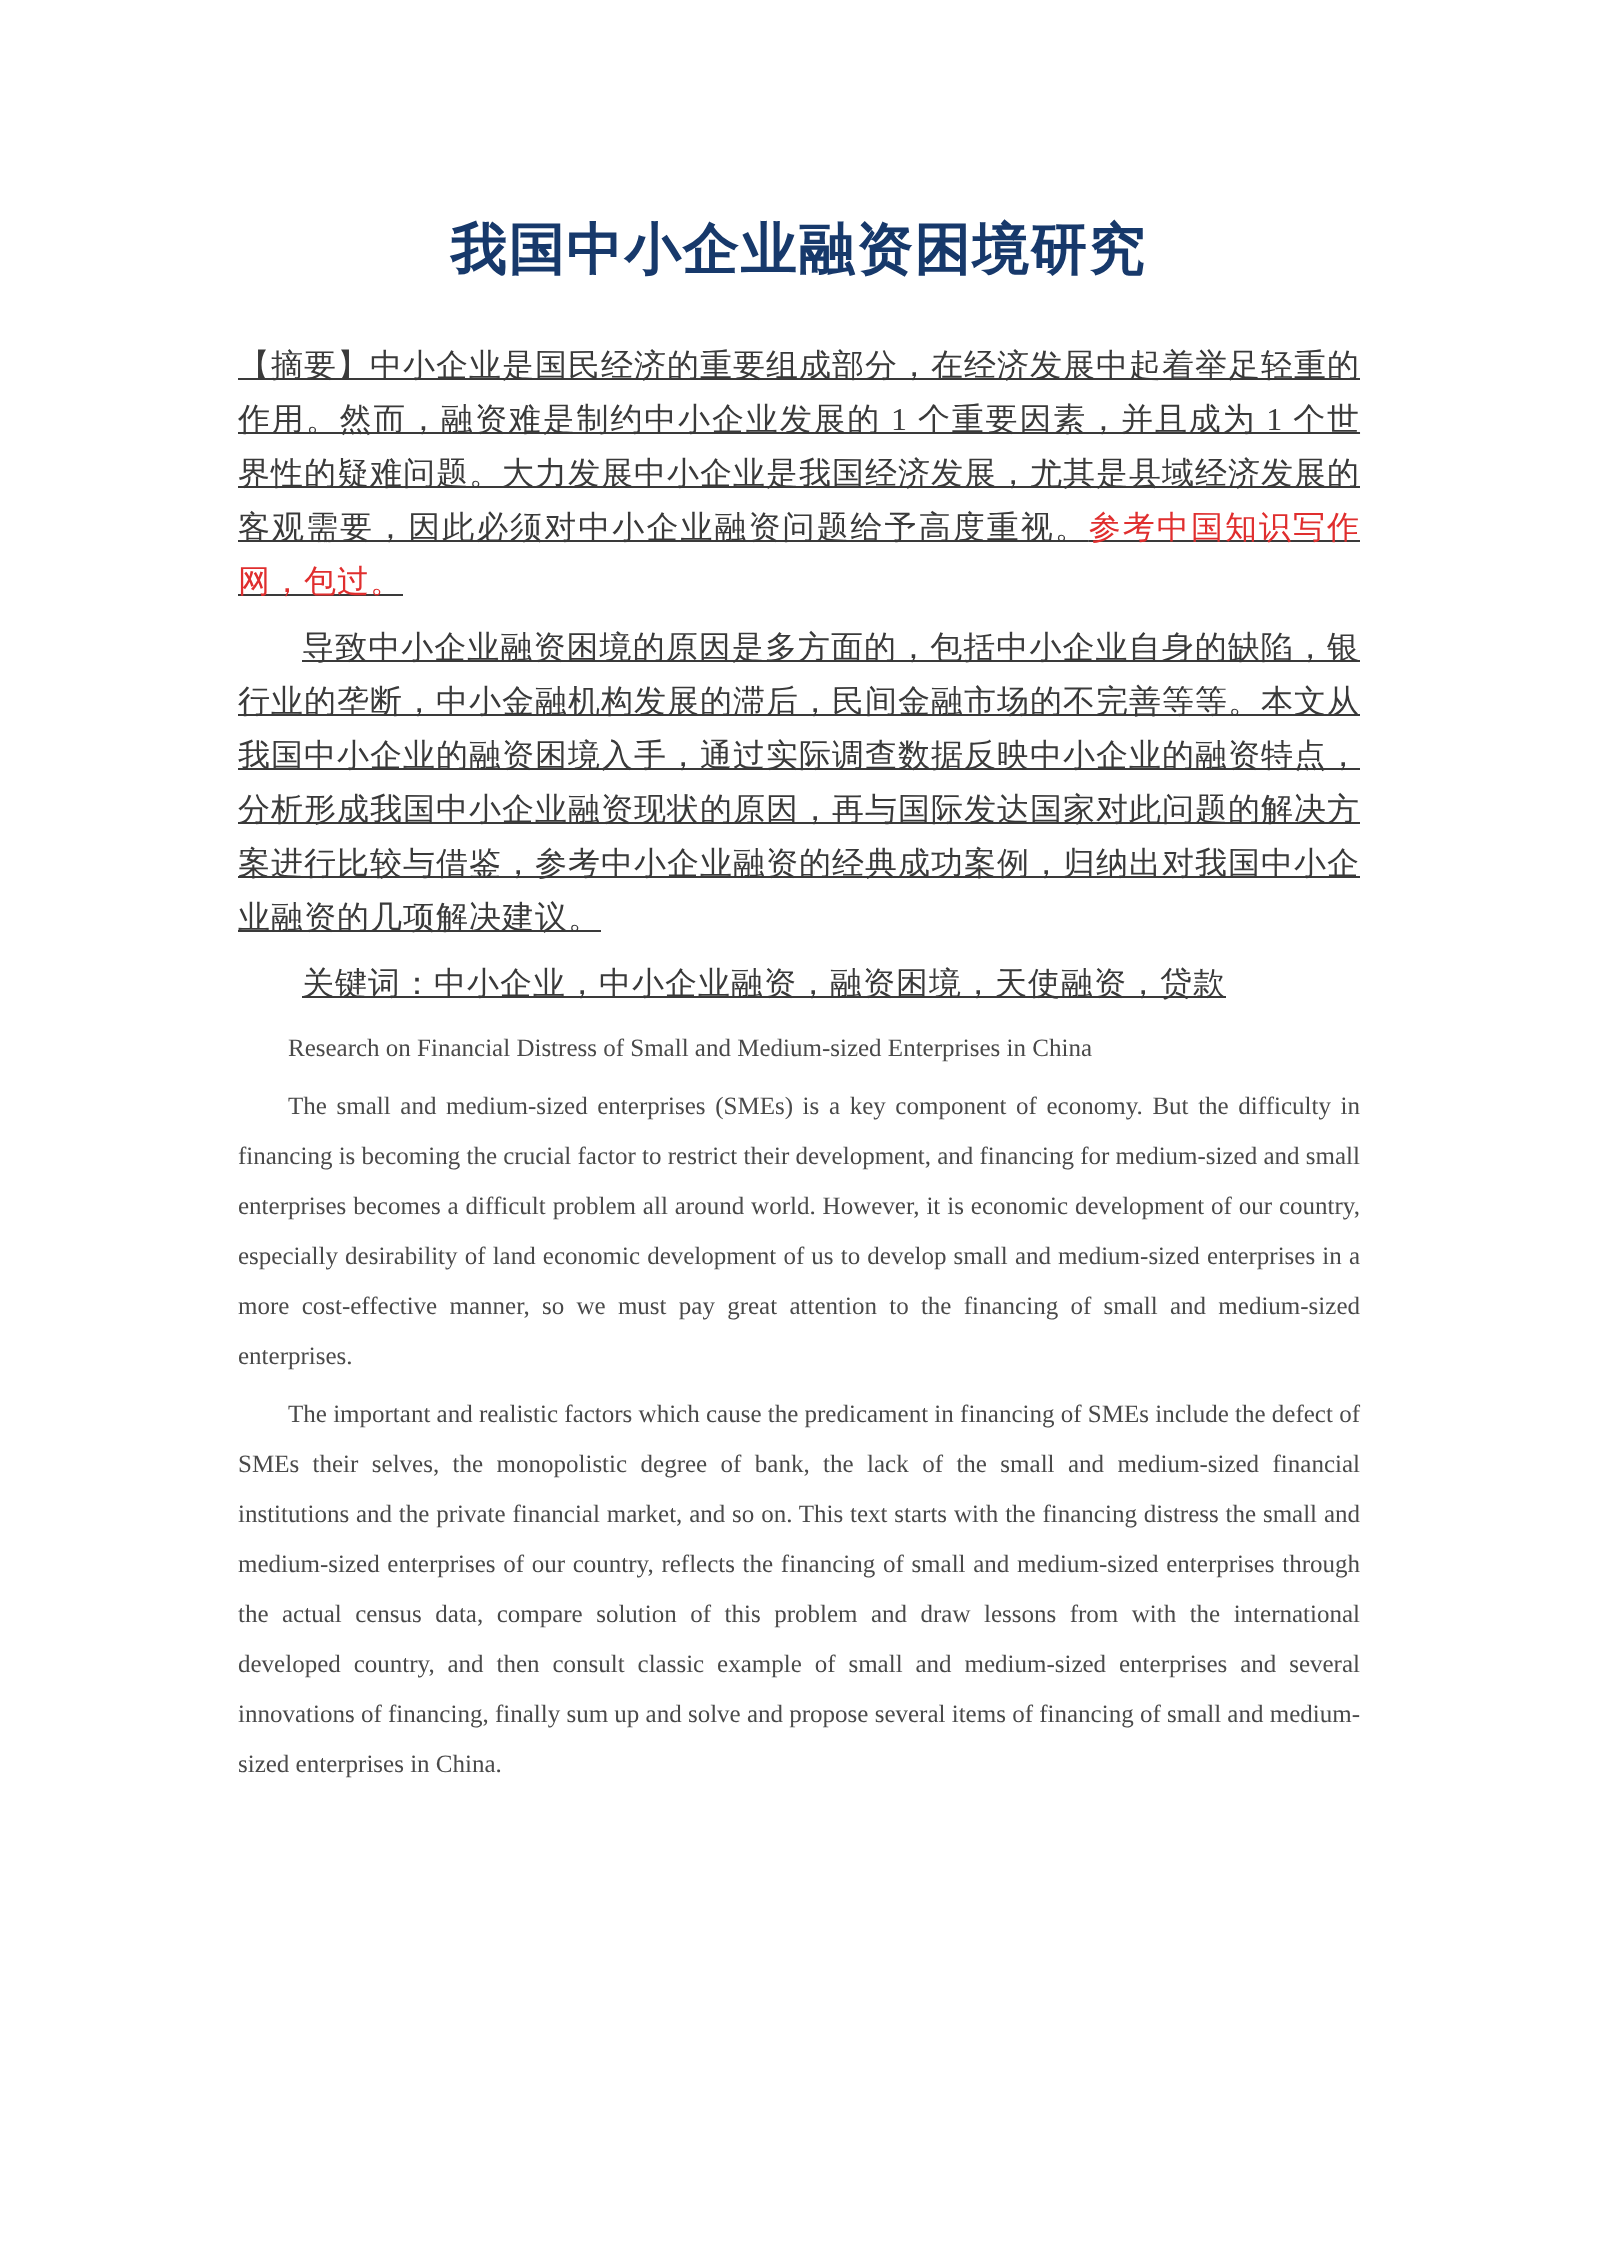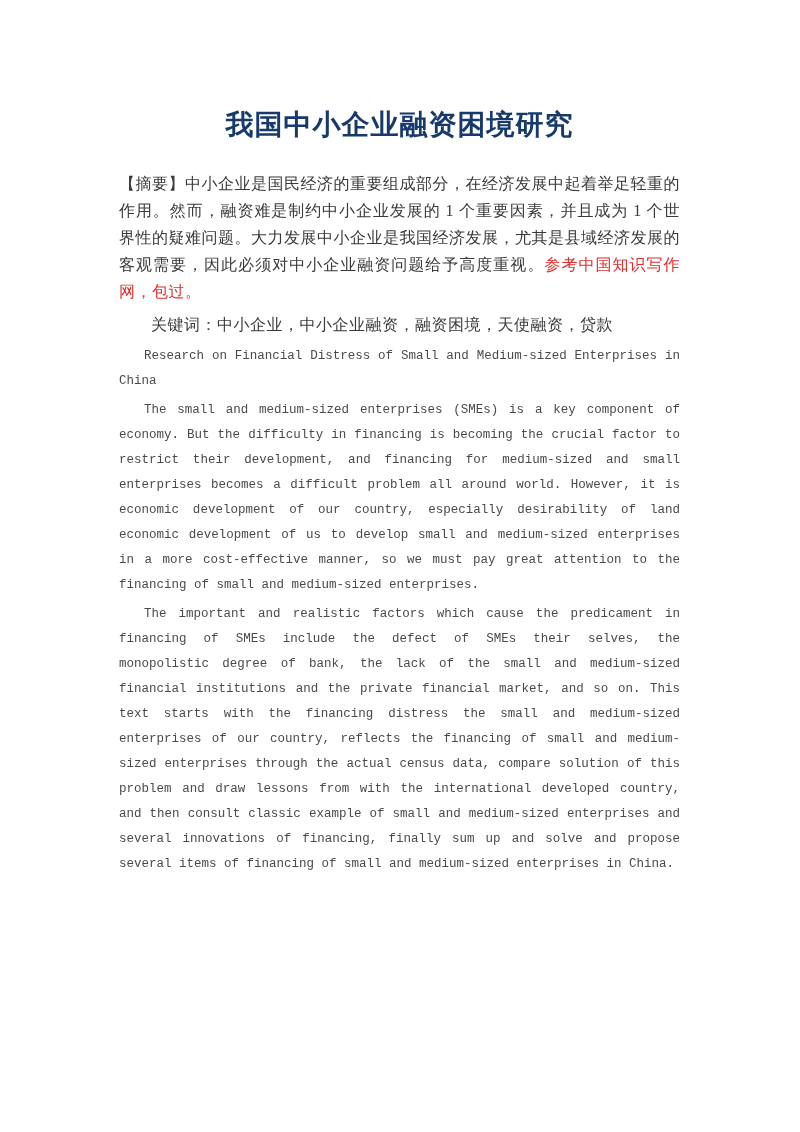--- a/index.html
+++ b/index.html
@@ -30,50 +30,52 @@
     color: #17396B;
     margin: 0 0 28px 0;
   }
   p.zh {
     font-size: 16px;
     line-height: 27px;
     color: #3a3a3a;
     text-align: justify;
     margin: 0 0 6px 0;
     letter-spacing: 0.5px;
+    text-decoration: underline;
   }
   p.zh.indent {
     text-indent: 2em;
   }
   .promo-link {
     color: #E02E2E;
     cursor: pointer;
   }
   p.en {
-    font-family: Liberation Mono, monospace;
+    font-family: Liberation Serif, serif;
     font-size: 12.5px;
     line-height: 25px;
     color: #4a4a4a;
     text-align: justify;
     margin: 4px 0 4px 0;
     text-indent: 2em;
   }
   p.en.hang {
     
   }
 </style>
 </head>
 <body>
 
 <div class="doc-page">
 
   <h1 class="doc-title">我国中小企业融资困境研究</h1>
 
   <p class="zh"><span>【摘要】中小企业是国民经济的重要组成部分，在经济发展中起着举足轻重的作用。然而，融资难是制约中小企业发展的 1 个重要因素，并且成为 1 个世界性的疑难问题。大力发展中小企业是我国经济发展，尤其是县域经济发展的客观需要，因此必须对中小企业融资问题给予高度重视。</span><span class="promo-link">参考中国知识写作网，包过。</span></p>
 
+  <p class="zh indent">导致中小企业融资困境的原因是多方面的，包括中小企业自身的缺陷，银行业的垄断，中小金融机构发展的滞后，民间金融市场的不完善等等。本文从我国中小企业的融资困境入手，通过实际调查数据反映中小企业的融资特点，分析形成我国中小企业融资现状的原因，再与国际发达国家对此问题的解决方案进行比较与借鉴，参考中小企业融资的经典成功案例，归纳出对我国中小企业融资的几项解决建议。</p>
 
   <p class="zh indent">关键词：中小企业，中小企业融资，融资困境，天使融资，贷款</p>
 
   <p class="en hang">Research on Financial Distress of Small and Medium-sized Enterprises in China</p>
 
 
   <p class="en">The small and medium-sized enterprises (SMEs) is a key component of economy. But the difficulty in financing is becoming the crucial factor to restrict their development, and financing for medium-sized and small enterprises becomes a difficult problem all around world. However, it is economic development of our country, especially desirability of land economic development of us to develop small and medium-sized enterprises in a more cost-effective manner, so we must pay great attention to the financing of small and medium-sized enterprises.</p>
 
   <p class="en">The important and realistic factors which cause the predicament in financing of SMEs include the defect of SMEs their selves, the monopolistic degree of bank, the lack of the small and medium-sized financial institutions and the private financial market, and so on. This text starts with the financing distress the small and medium-sized enterprises of our country, reflects the financing of small and medium-sized enterprises through the actual census data, compare solution of this problem and draw lessons from with the international developed country, and then consult classic example of small and medium-sized enterprises and several innovations of financing, finally sum up and solve and propose several items of financing of small and medium-sized enterprises in China.</p>
 

